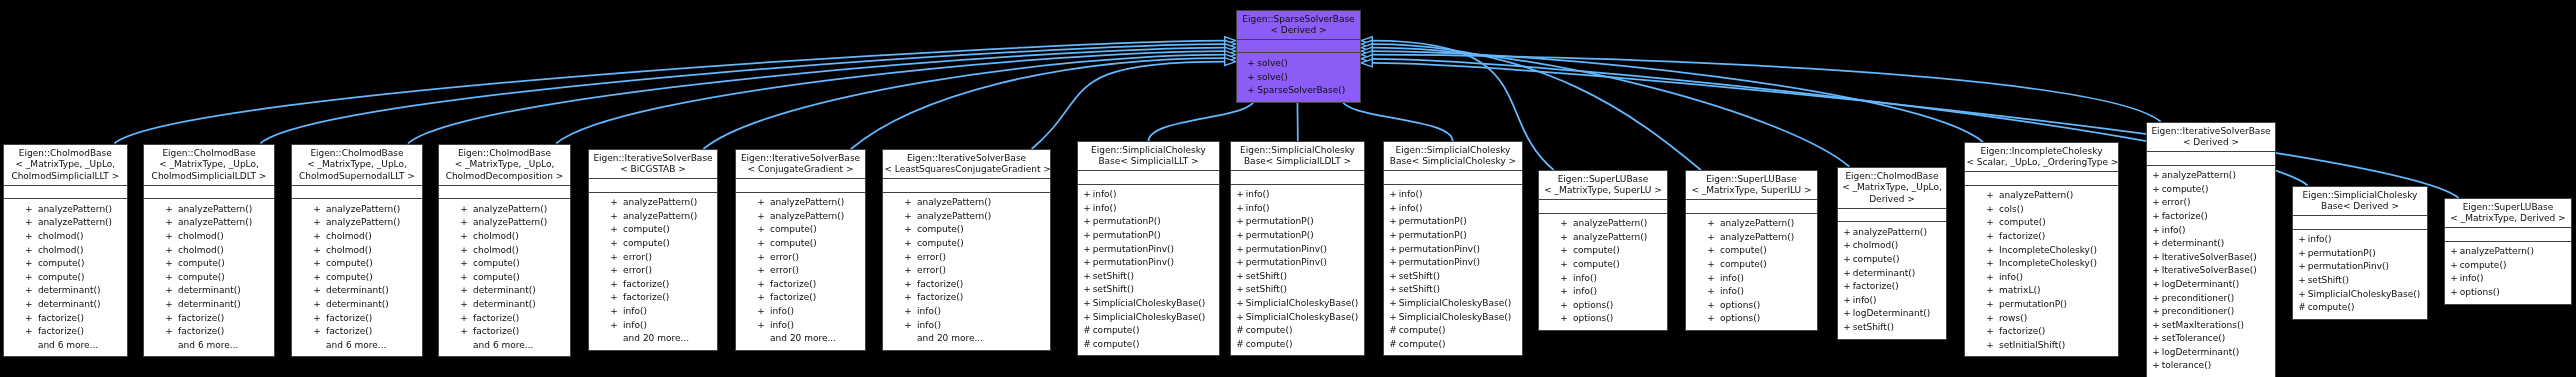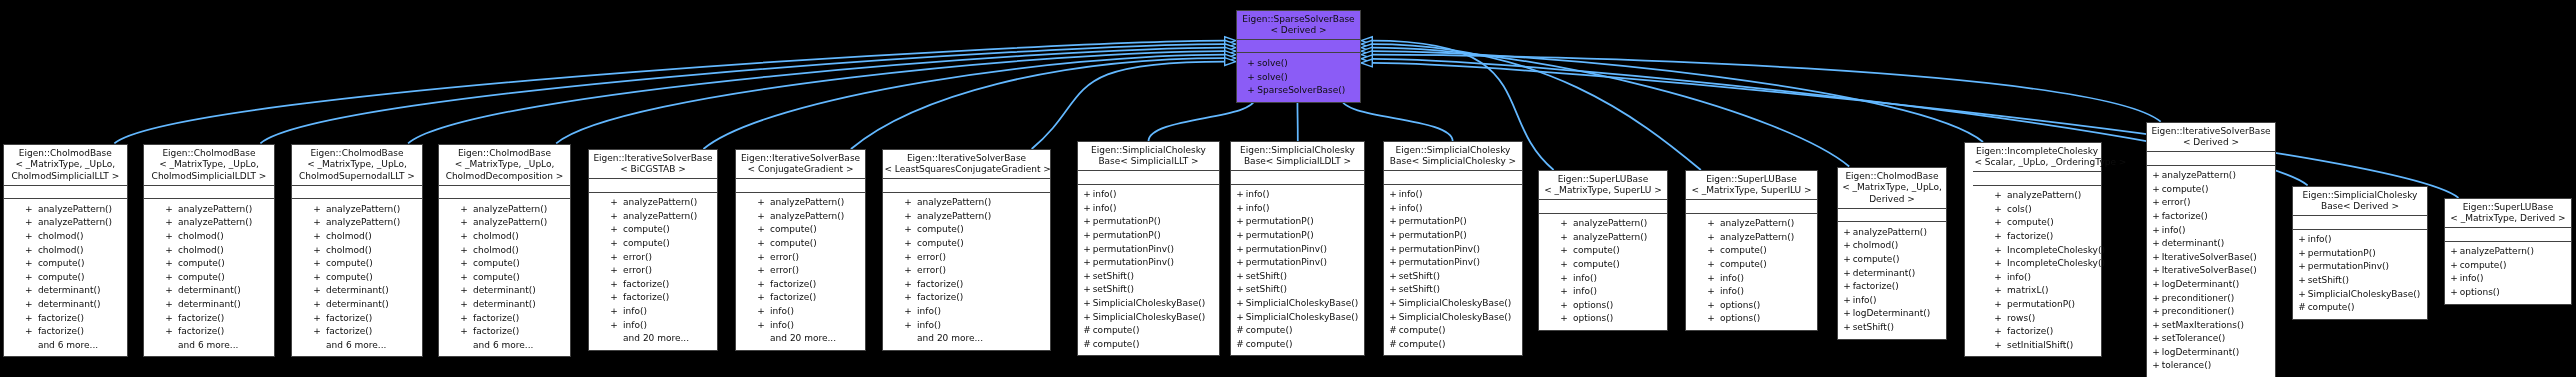--- a/index.html
+++ b/index.html
@@ -343,21 +343,21 @@
         <div class="mrow"><span class="sign">+</span><span class="mname">analyzePattern()</span></div>
         <div class="mrow"><span class="sign">+</span><span class="mname">cholmod()</span></div>
         <div class="mrow"><span class="sign">+</span><span class="mname">compute()</span></div>
         <div class="mrow"><span class="sign">+</span><span class="mname">determinant()</span></div>
         <div class="mrow"><span class="sign">+</span><span class="mname">factorize()</span></div>
         <div class="mrow"><span class="sign">+</span><span class="mname">info()</span></div>
         <div class="mrow"><span class="sign">+</span><span class="mname">logDeterminant()</span></div>
         <div class="mrow"><span class="sign">+</span><span class="mname">setShift()</span></div>
       </div>
     </div>
-    <div class="node gap-big" style="left: 1964px; top: 142px; width: 138px; background: rgb(255, 255, 255); border-color: rgb(66, 66, 66); padding-left: 8px;">
+    <div class="node gap-big" style="left: 1964px; top: 142px; width: 155px; background: rgb(255, 255, 255); border-color: rgb(66, 66, 66);">
       <div class="title">
         <div>Eigen::IncompleteCholesky</div>
         <div>&lt; Scalar, _UpLo, _OrderingType &gt;</div>
       </div>
       <div class="attrs"></div>
       <div class="methods">
         <div class="mrow"><span class="sign">+</span><span class="mname">analyzePattern()</span></div>
         <div class="mrow"><span class="sign">+</span><span class="mname">cols()</span></div>
         <div class="mrow"><span class="sign">+</span><span class="mname">compute()</span></div>
         <div class="mrow"><span class="sign">+</span><span class="mname">factorize()</span></div>

